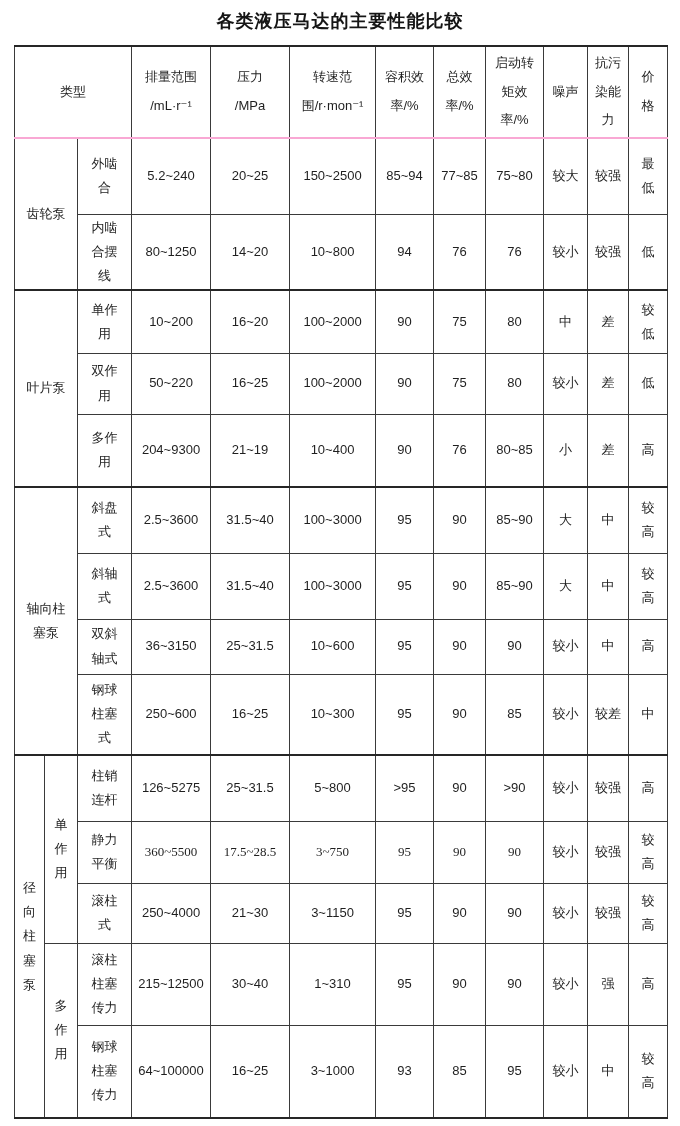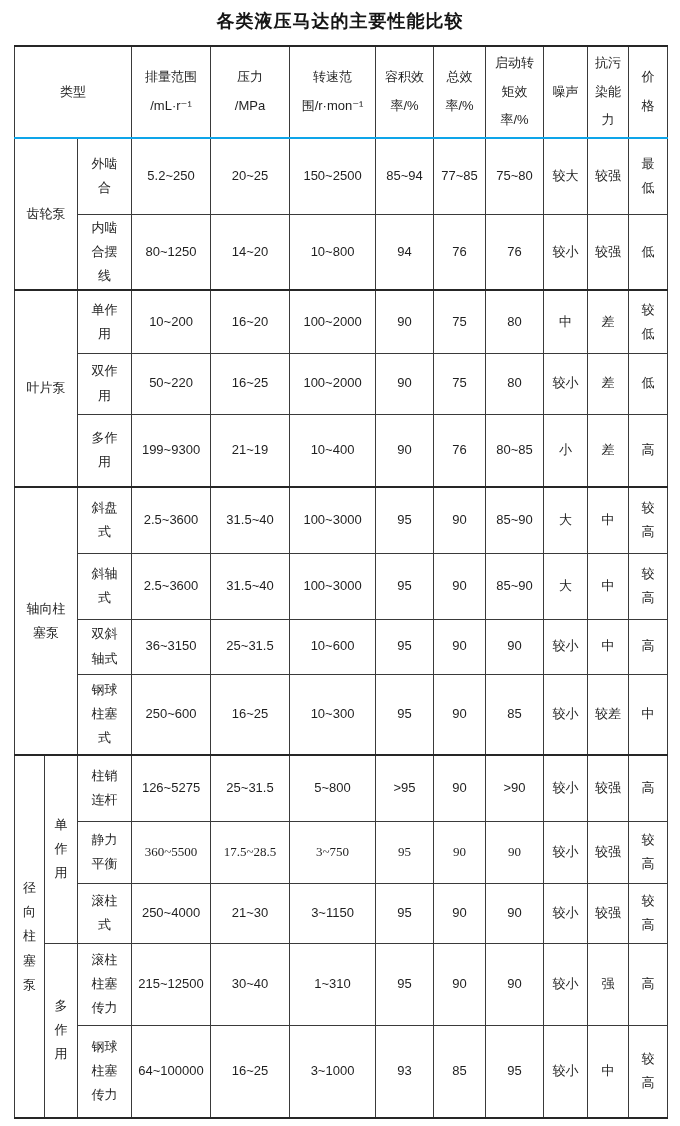--- a/index.html
+++ b/index.html
@@ -38,21 +38,21 @@
     vertical-align: middle;
     white-space: pre-line;
     word-break: keep-all;
     font-size: 13px;
     font-weight: normal;
     line-height: 1.85;
     padding: 1px 2px;
     overflow: hidden;
   }
   table.perf thead th {
-    border-bottom: 2px solid #0ea5e9;
+    border-bottom: 2px solid #f9a8d4;
     line-height: 2.2;
   }
   table.perf tr.sec td {
     border-top: 2px solid #262626;
   }
   
   tr.h92 { height: 92px; }
   tr.h76 { height: 76px; }
   tr.h63 { height: 63px; }
   tr.h61 { height: 61px; margin-top: 23px; }
@@ -108,21 +108,21 @@
       <th>价
 格</th>
     </tr>
   </thead>
   <tbody>
 
     <tr class="h76">
       <td colspan="2" rowspan="2">齿轮泵</td>
       <td>外啮
 合</td>
-      <td>5.2~250</td>
+      <td>5.2~240</td>
       <td>20~25</td>
       <td>150~2500</td>
       <td>85~94</td>
       <td>77~85</td>
       <td>75~80</td>
       <td>较大</td>
       <td>较强</td>
       <td>最
 低</td>
     </tr>
@@ -165,21 +165,21 @@
       <td>90</td>
       <td>75</td>
       <td>80</td>
       <td>较小</td>
       <td>差</td>
       <td>低</td>
     </tr>
     <tr class="h59">
       <td>多作
 用</td>
-      <td>199~9300</td>
+      <td>204~9300</td>
       <td>21~19</td>
       <td>10~400</td>
       <td>90</td>
       <td>76</td>
       <td>80~85</td>
       <td>小</td>
       <td>差</td>
       <td>高</td>
     </tr>
 

